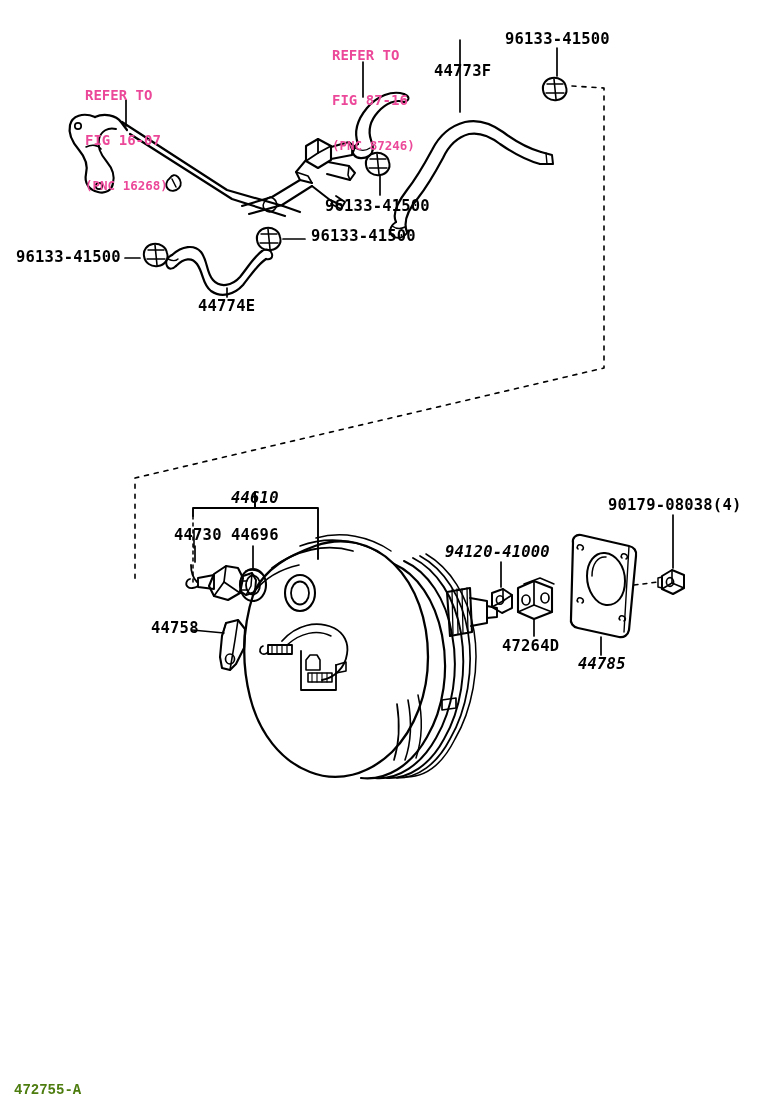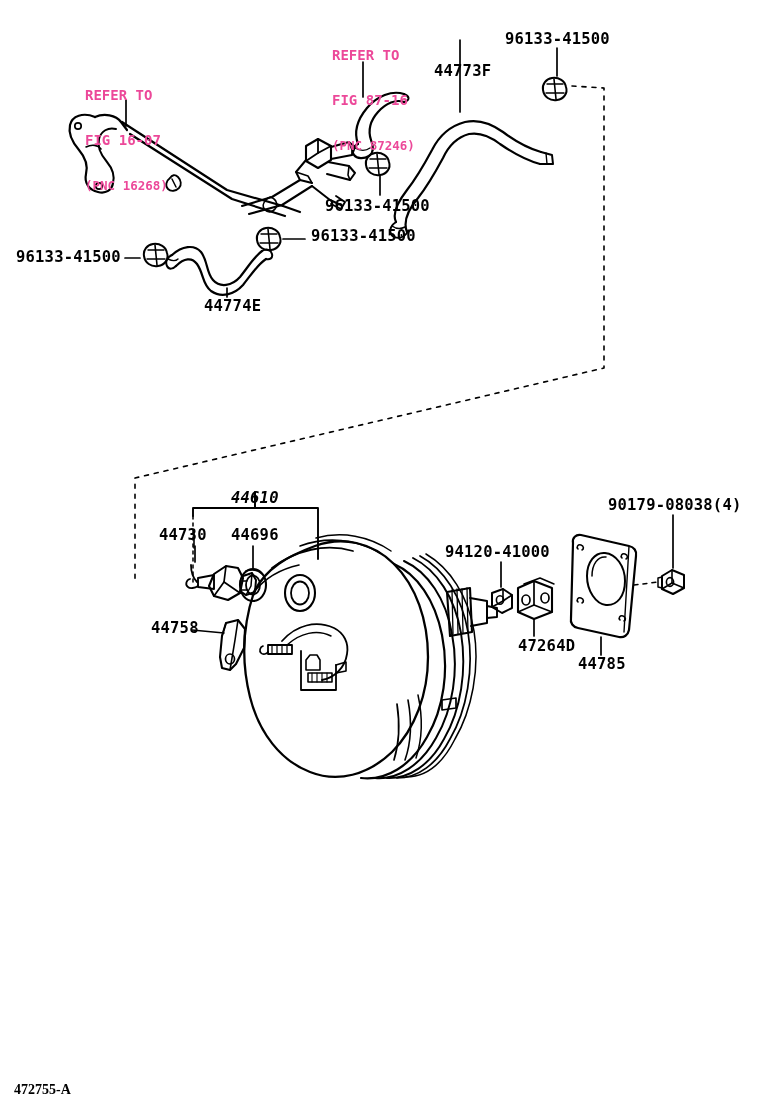--- a/index.html
+++ b/index.html
@@ -28,25 +28,25 @@
     font-family:"DejaVu Sans Mono","Liberation Mono",monospace;
     font-weight:bold;
     font-size:14px;
     line-height:15px;
     white-space:pre;
     color:#ec4899;
   }
   .ref .pnc{font-size:12.5px;text-align:right;}
   .foot{
     position:absolute;
-    font-family:Liberation Serif, serif;
+    font-family:Liberation Mono, monospace;
     font-weight:bold;
     font-size:14px;
     white-space:pre;
-    color:#000000;
+    color:#4d7c0f;
   }
   .foot.small{font-size:12px;letter-spacing:-0.6px;}
 </style>
 </head>
 <body>
 
 <div id="sheet">
 
   <svg id="art" viewBox="0 0 760 1112">
     <g fill="none" stroke="#000" stroke-width="2.1" stroke-linecap="round" stroke-linejoin="round">
@@ -330,26 +330,26 @@
     <div>REFER TO</div>
     <div>FIG 87-16</div>
     <div class="pnc">(PNC 87246)</div>
   </div>
 
   <div class="lbl" id="c0" style="left: 434px; top: 20px; margin-top: 44px;">44773F</div>
   <div class="lbl" id="c1" style="left: 505px; top: 32px;">96133-41500</div>
   <div class="lbl" id="c2" style="left: 325px; top: 199px;">96133-41500</div>
   <div class="lbl" id="c3" style="left: 311px; top: 229px;">96133-41500</div>
   <div class="lbl" id="c4" style="left: 16px; top: 250px;">96133-41500</div>
-  <div class="lbl" id="c5" style="left: 204px; top: 299px;">44774E</div>
+  <div class="lbl" id="c5" style="left: 198px; top: 299px;">44774E</div>
   <div class="lbl" id="c6" style="left: 231px; top: 491px; font-style: italic;">44610</div>
-  <div class="lbl" id="c7" style="left: 159px; top: 528px;">44730</div>
+  <div class="lbl" id="c7" style="left: 174px; top: 528px;">44730</div>
   <div class="lbl" id="c8" style="left: 231px; top: 528px;">44696</div>
   <div class="lbl" id="c9" style="left: 151px; top: 621px;">44758</div>
-  <div class="lbl" id="c10" style="left: 445px; top: 545px;">94120-41000</div>
-  <div class="lbl" id="c11" style="left: 502px; top: 639px; margin-left: 16px;">47264D</div>
-  <div class="lbl" id="c12" style="left: 578px; top: 657px;">44785</div>
+  <div class="lbl" id="c10" style="left: 445px; top: 545px; font-style: italic;">94120-41000</div>
+  <div class="lbl" id="c11" style="left: 502px; top: 639px;">47264D</div>
+  <div class="lbl" id="c12" style="left: 578px; top: 657px; font-style: italic;">44785</div>
   <div class="lbl" id="c13" style="left: 608px; top: 498px; text-align: right;">90179-08038(4)</div>
 
   <div class="foot" id="footL" style="left: 14px; top: 1082px;">472755-A</div>
   <div class="foot small" id="footR" style="left: 698px; top: 1133px;">473863B</div>
 
 </div>
 
 </body></html>

